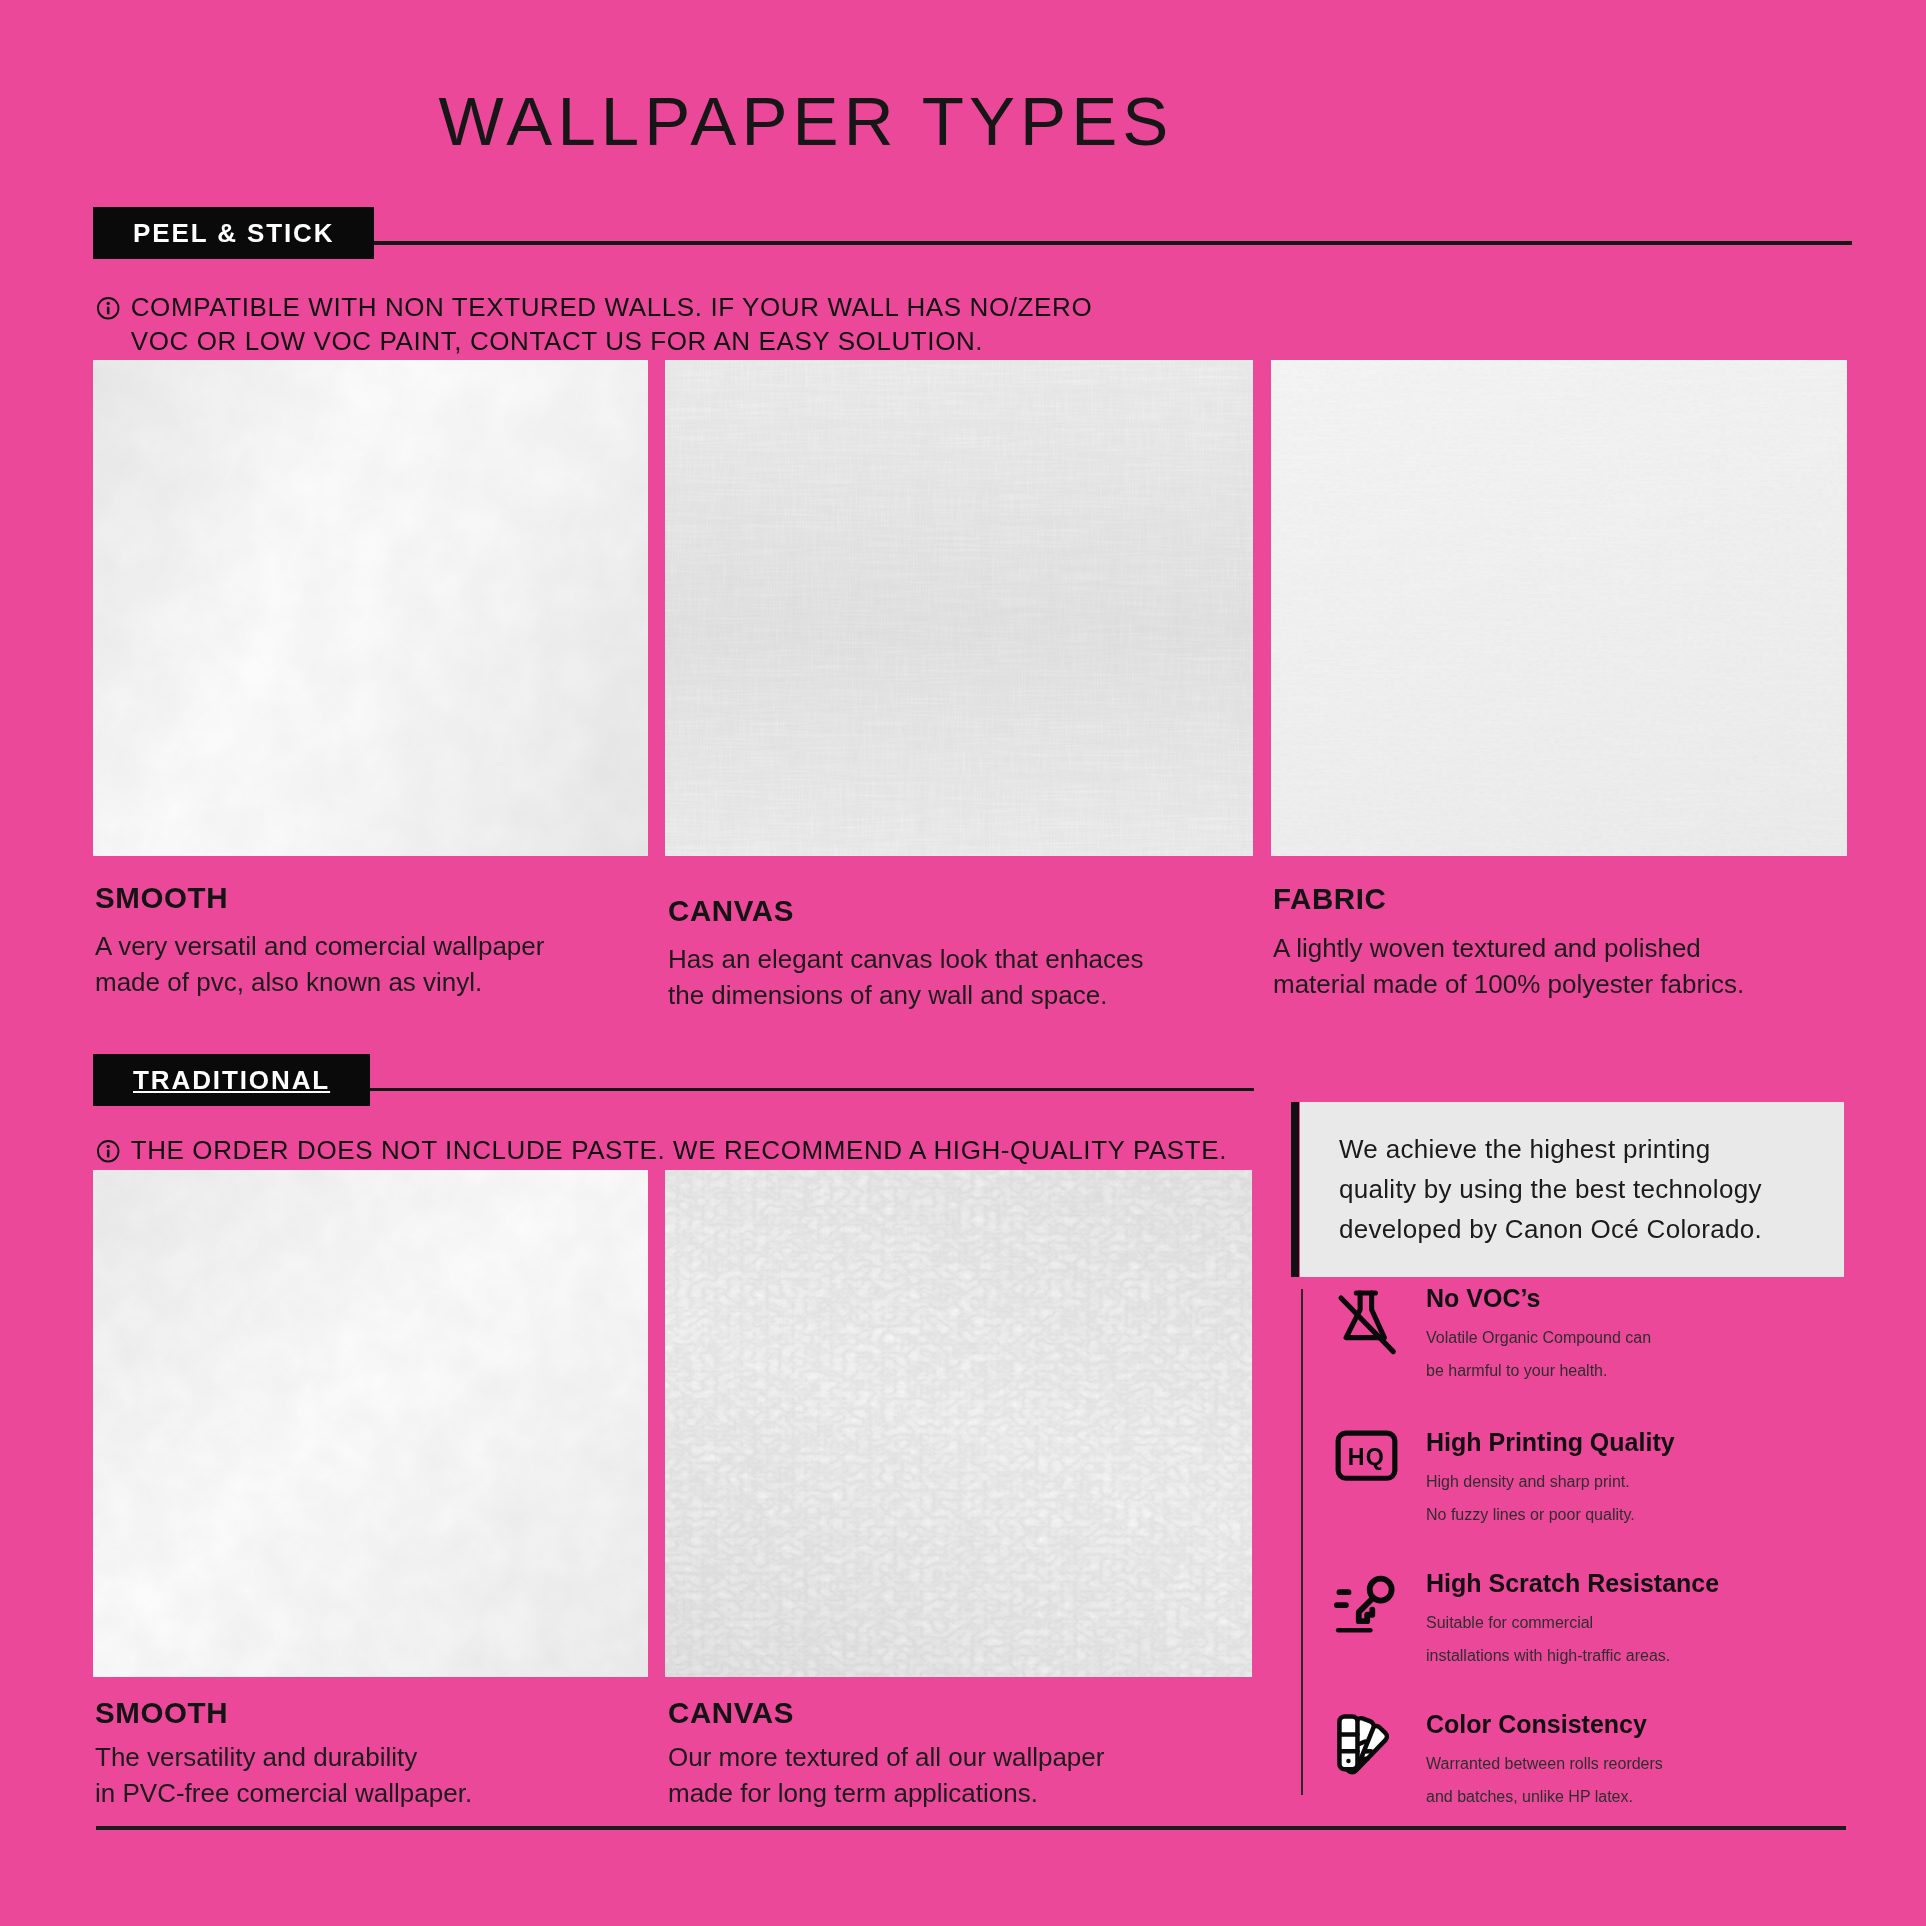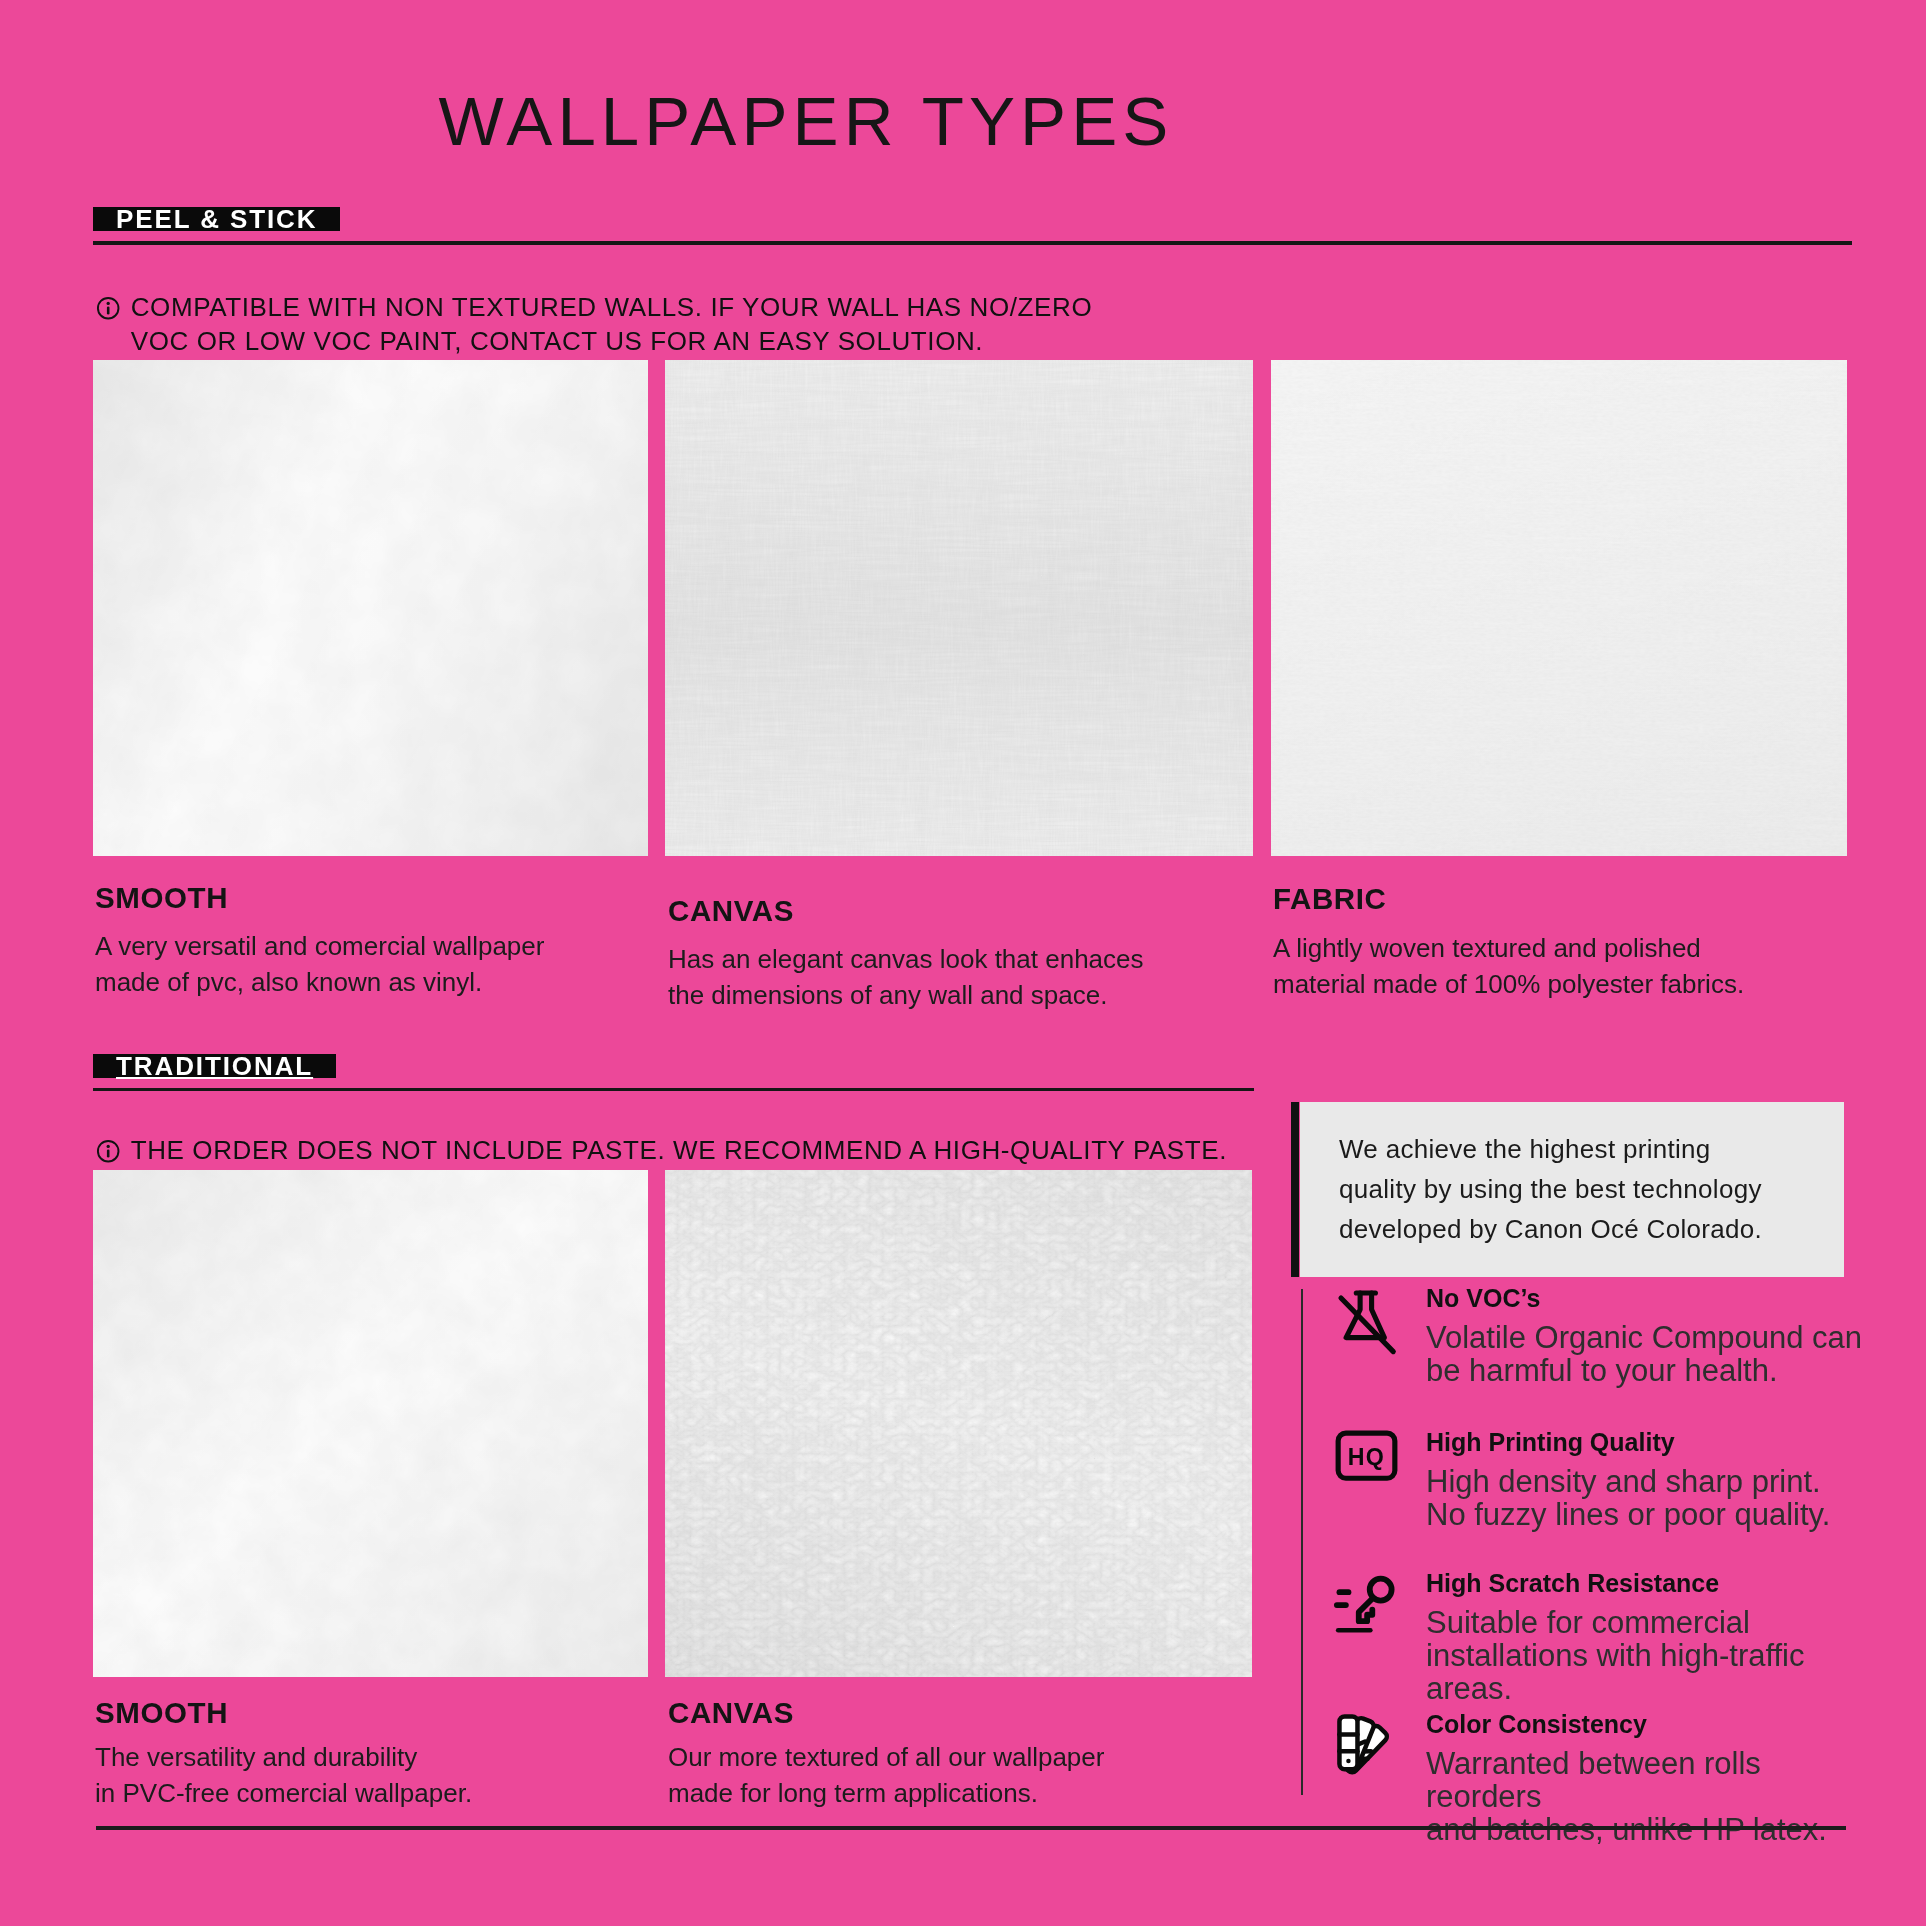--- a/index.html
+++ b/index.html
@@ -7,22 +7,22 @@
     position:relative;width:1926px;height:1926px;background:#ec4899;
     font-family:"Liberation Sans",sans-serif;color:#141414;overflow:hidden;
   }
   
   .page-title{
     position:absolute;left:0;top:82px;width:1612px;text-align:center;
     font-size:69px;font-weight:400;letter-spacing:5.1px;color:#161616;white-space:nowrap;
   }
   
   .badge{
-    position:absolute;left:93px;height:24px;background:#0a0a0a;color:#ffffff;
-    display:flex;align-items:center;padding:0 23px;font-size:26px;font-weight:700;
+    position:absolute;left:93px;height:52px;background:#0a0a0a;color:#ffffff;
+    display:flex;align-items:center;padding:0 40px;font-size:26px;font-weight:700;
     letter-spacing:1.9px;white-space:nowrap;z-index:3;box-sizing:border-box;min-width:239px;
   }
   .badge-peel{top:207px;}
   .badge-trad{top:1054px;text-decoration:underline;}
   .hrule{position:absolute;background:#161616;}
   .rule-peel{left:93px;top:241px;width:1759px;height:3.9px;}
   .rule-trad{left:93px;top:1088px;width:1161px;height:3.2px;}
   .rule-bottom{left:96px;top:1826px;width:1750px;height:3.9px;background:#1c1c1c;}
   
   .note{
@@ -70,21 +70,21 @@
   }
   .gray-box span{display:block;}
   .v-line{position:absolute;left:1301px;top:1289px;width:1.9px;height:506px;background:#2a2a2a;}
   .feature{position:absolute;left:1333px;width:533px;display:flex;gap:26px;}
   .f1{top:1284px;}
   .f2{top:1428px;}
   .f3{top:1569px;}
   .f4{top:1710px;}
   .feature .ficon{flex:0 0 67px;display:flex;justify-content:center;align-items:flex-start;}
   .ftitle{font-size:25px;font-weight:700;color:#111;margin:0 0 7.7px 0;}
-  .fdesc{font-size:31px;line-height:33px;color:#2e2e2e;}
+  .fdesc{font-size:16px;line-height:33px;color:#2e2e2e;}
   .fdesc span{display:block;}
   .hidden-defs{position:absolute;width:0;height:0;overflow:hidden;}
 </style>
 </head>
 <body>
 
 <div id="canvas">
 
   <svg class="hidden-defs" aria-hidden="true">
     <defs>

